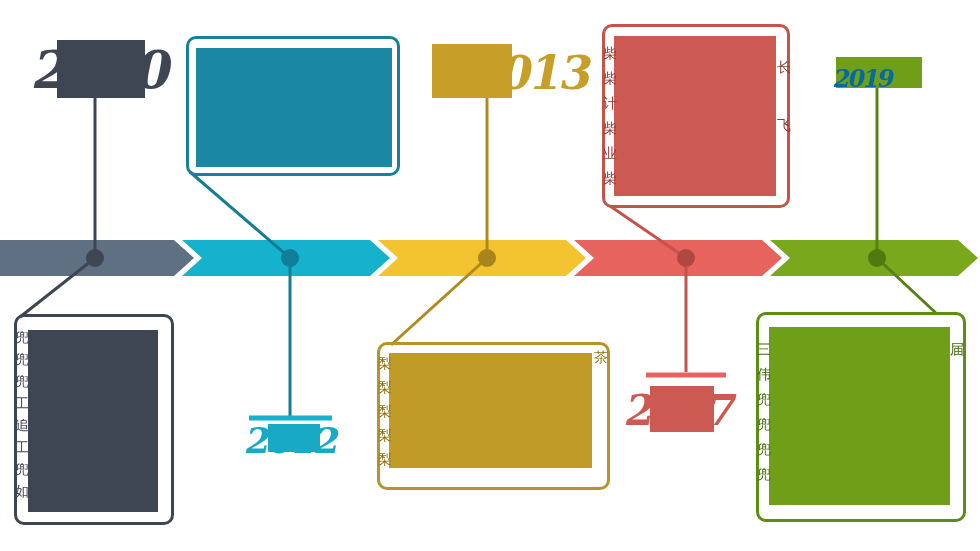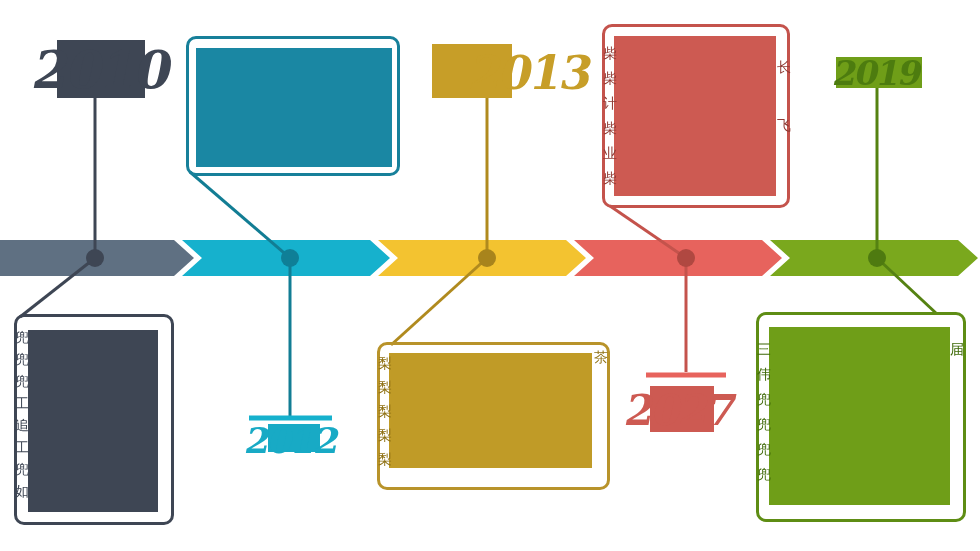--- a/index.html
+++ b/index.html
@@ -61,21 +61,21 @@
   <div class="year-rect" style="left:268px;top:424px;width:52px;height:28px;background:#18aac5;"></div>
   <div class="year-text" style="left:246px;top:422px;font-size:36px;color:#18aac5;text-align:right;">2012</div>
 
   <div class="year-rect" style="left:432px;top:44px;width:80px;height:54px;background:#c79e28;"></div>
   <div class="year-text" style="left:424px;top:50px;font-size:46px;color:#c79e28;margin-left:47px;">2013</div>
 
   <div class="year-rect" style="left:650px;top:386px;width:64px;height:46px;background:#cd5a52;"></div>
   <div class="year-text" style="left:626px;top:390px;font-size:42px;color:#cd5a52;">2027</div>
 
   <div class="year-rect" style="left:836px;top:57px;width:86px;height:31px;background:#6f9e18;"></div>
-  <div class="year-text" style="left:834px;top:56px;font-size:34px;color:#4d7c0f;">2019</div>
+  <div class="year-text" style="left:834px;top:67px;font-size:24px;color:#0369a1;">2019</div>
 
   <div class="box-outline" style="left:14px;top:314px;width:160px;height:211px;border-color:#3e4654;"></div>
   <div class="box-fill" style="left:28px;top:330px;width:130px;height:182px;background:#3e4654;"></div>
   <span class="frag" style="left:15px;top:330px;color:#3e4654;">兜</span>
   <span class="frag" style="left:15px;top:352px;color:#3e4654;">兜</span>
   <span class="frag" style="left:15px;top:374px;color:#3e4654;">兜</span>
   <span class="frag" style="left:15px;top:396px;color:#3e4654;">工</span>
   <span class="frag" style="left:15px;top:418px;color:#3e4654;">追</span>
   <span class="frag" style="left:15px;top:440px;color:#3e4654;">工</span>
   <span class="frag" style="left:15px;top:462px;color:#3e4654;">兜</span>

